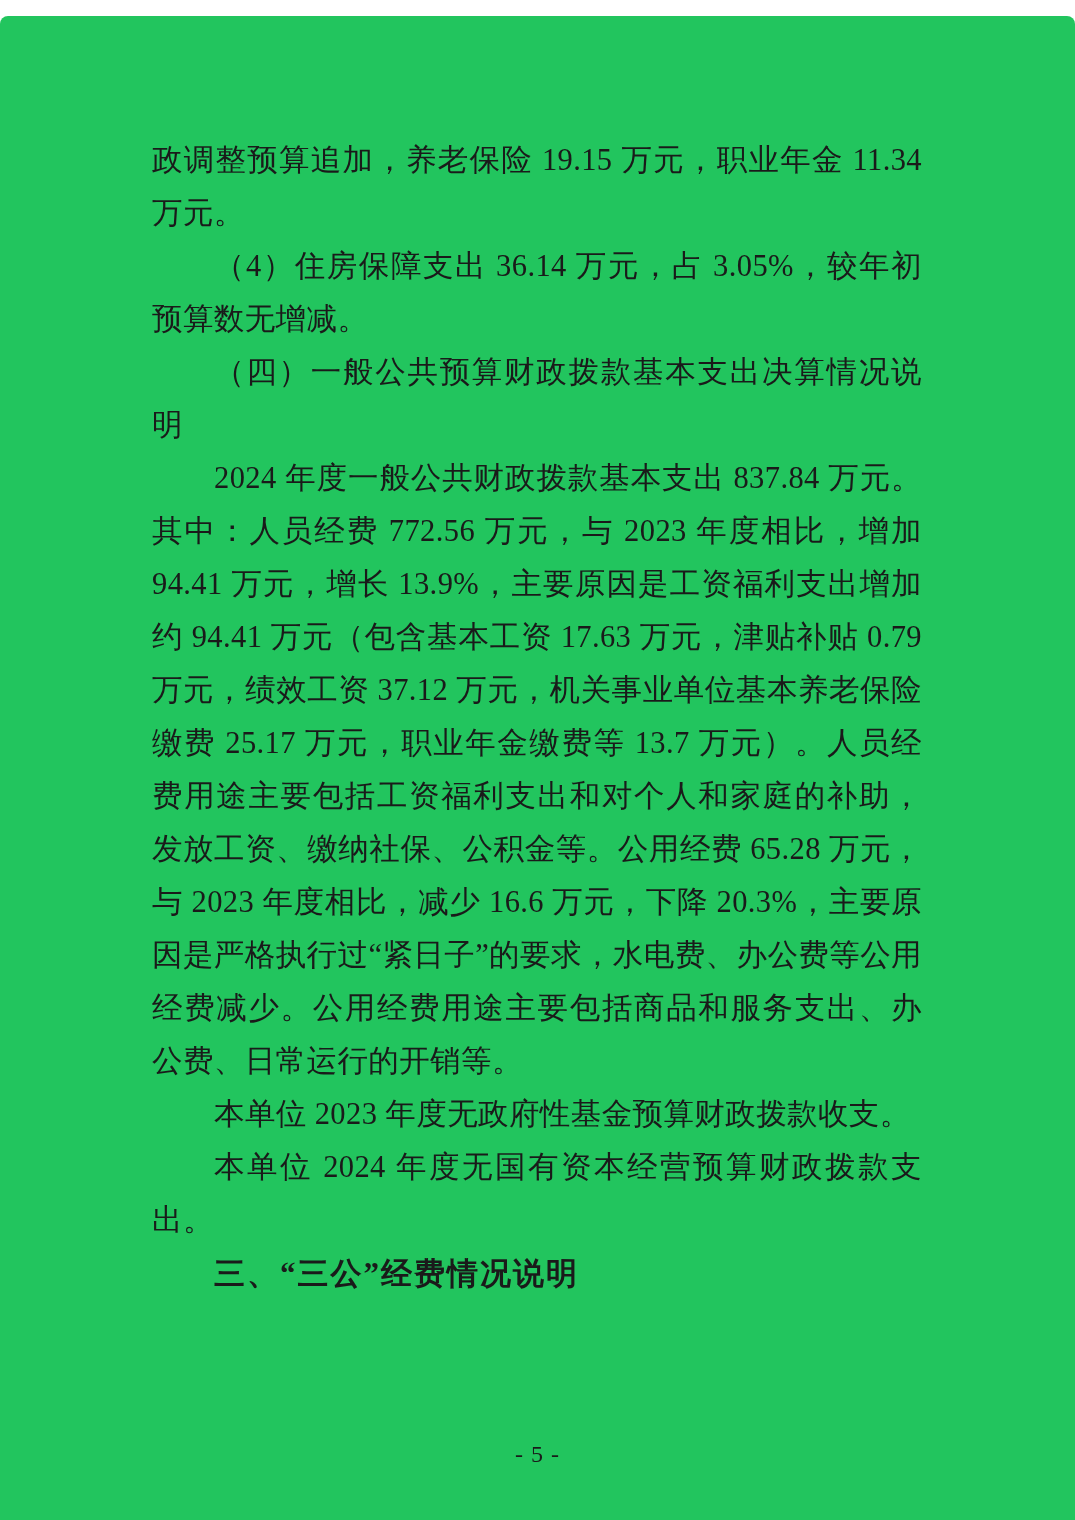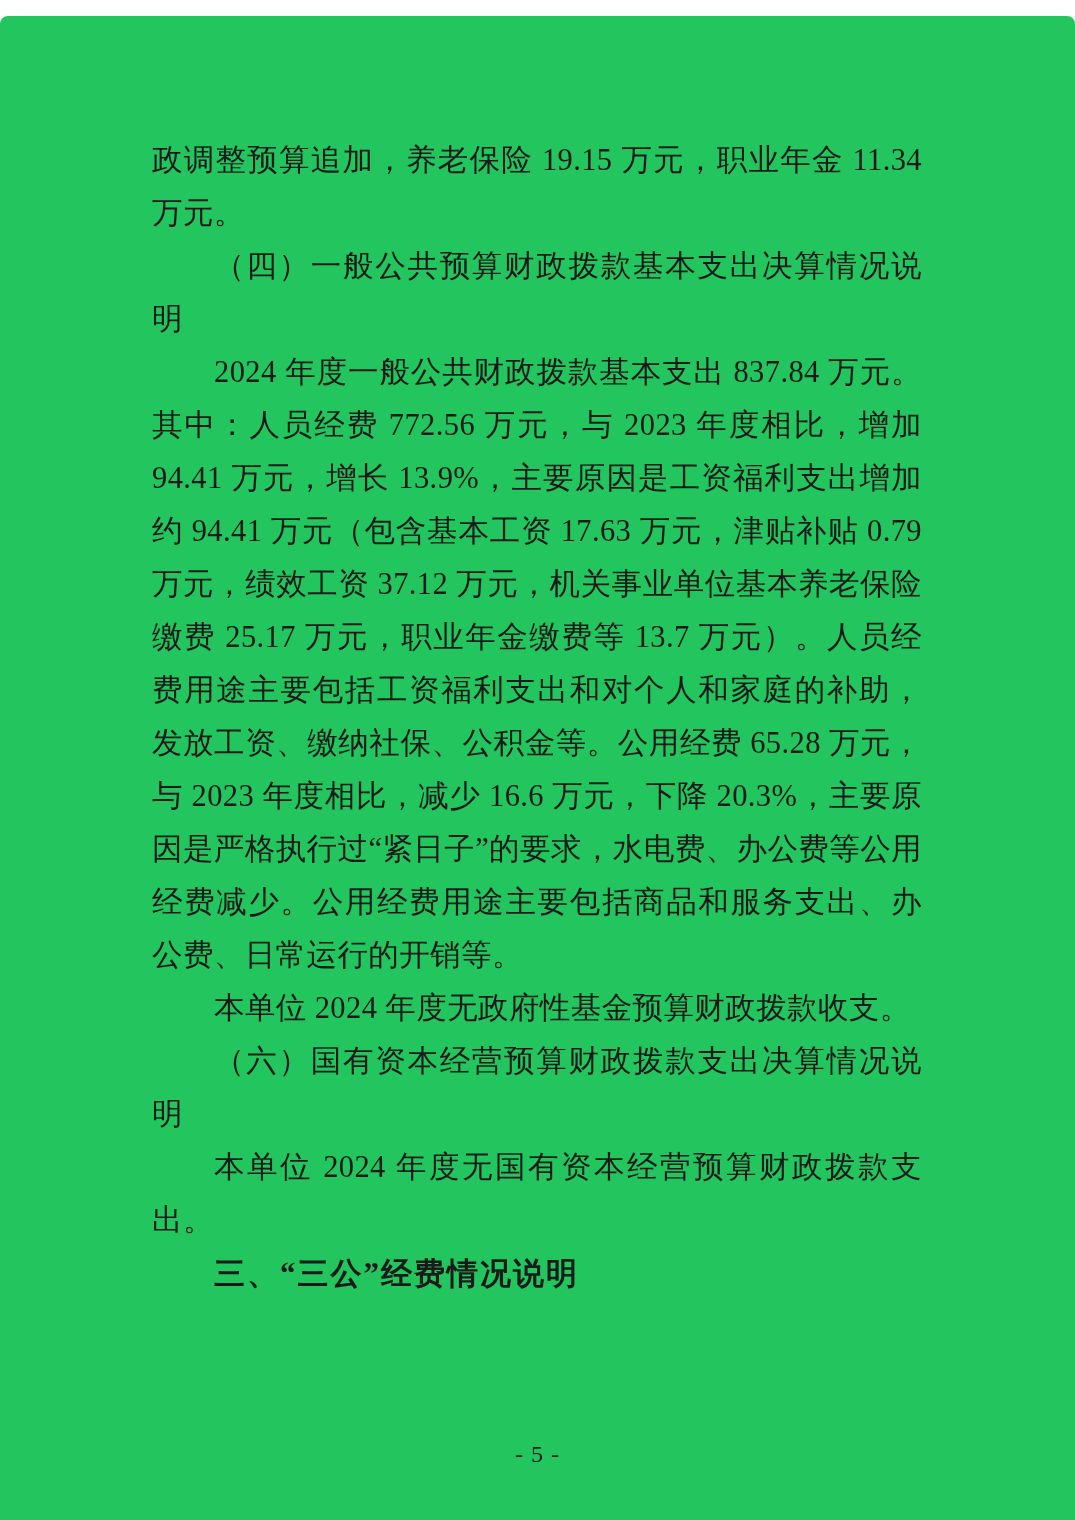--- a/index.html
+++ b/index.html
@@ -61,29 +61,29 @@
 </head>
 <body>
 
 <div class="page">
 
   <div class="content">
 
     <p class="body">政调整预算追加，养老保险 19.15 万元，职业年金 11.34 万元。</p>
 
 
+    <p class="indent">（4）住房保障支出 36.14 万元，占 3.05%，较年初预算数无增减。</p>
 
     <p class="heading">（四）一般公共预算财政拨款基本支出决算情况说明</p>
 
     <p class="indent">2024 年度一般公共财政拨款基本支出 837.84 万元。其中：人员经费 772.56 万元，与 2023 年度相比，增加 94.41 万元，增长 13.9%，主要原因是工资福利支出增加约 94.41 万元（包含基本工资 17.63 万元，津贴补贴 0.79 万元，绩效工资 37.12 万元，机关事业单位基本养老保险缴费 25.17 万元，职业年金缴费等 13.7 万元）。人员经费用途主要包括工资福利支出和对个人和家庭的补助，发放工资、缴纳社保、公积金等。公用经费 65.28 万元，与 2023 年度相比，减少 16.6 万元，下降 20.3%，主要原因是严格执行过“紧日子”的要求，水电费、办公费等公用经费减少。公用经费用途主要包括商品和服务支出、办公费、日常运行的开销等。</p>
 
 
-    <p class="indent">本单位 2024 年度无政府性基金预算财政拨款收支。</p>
+    <p class="indent">本单位 2023 年度无政府性基金预算财政拨款收支。</p>
 
-    <p class="heading">（六）国有资本经营预算财政拨款支出决算情况说明</p>
 
     <p class="indent">本单位 2024 年度无国有资本经营预算财政拨款支出。</p>
 
     <p class="section-heading">三、“三公”经费情况说明</p>
 
   </div>
 
   <div class="footer">- 5 -</div>
 
 </div>

